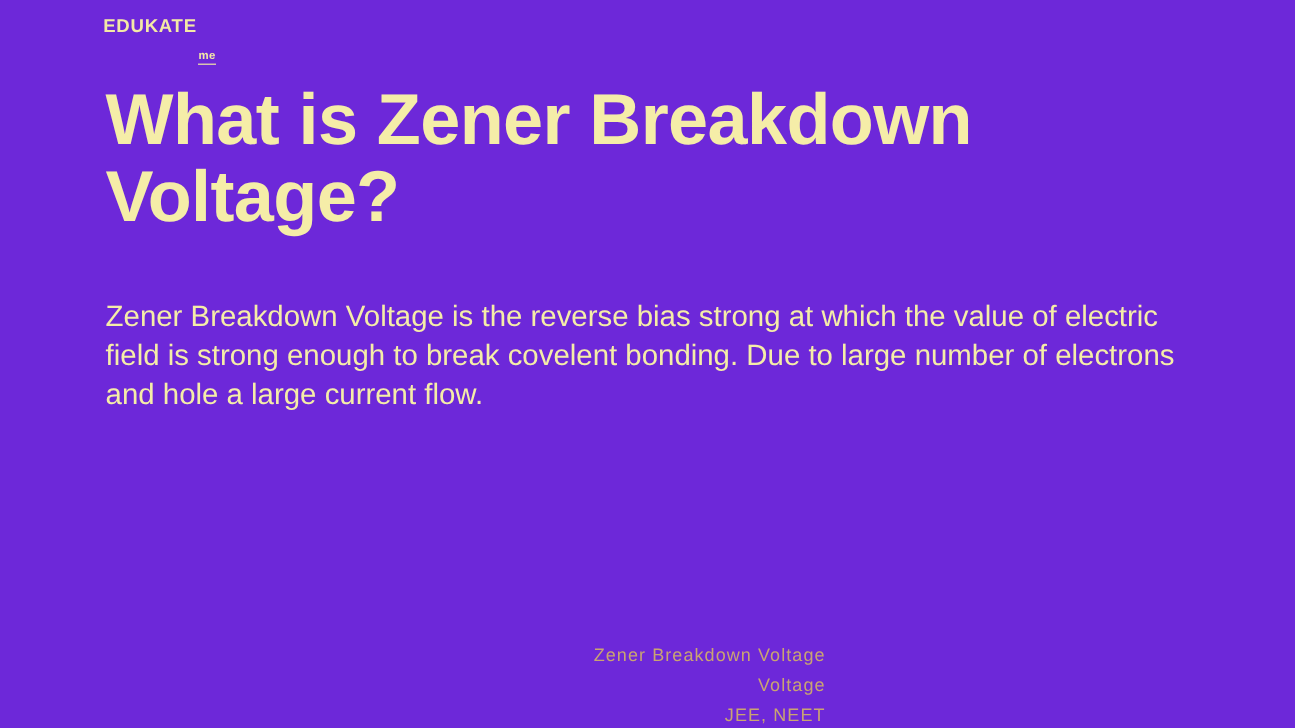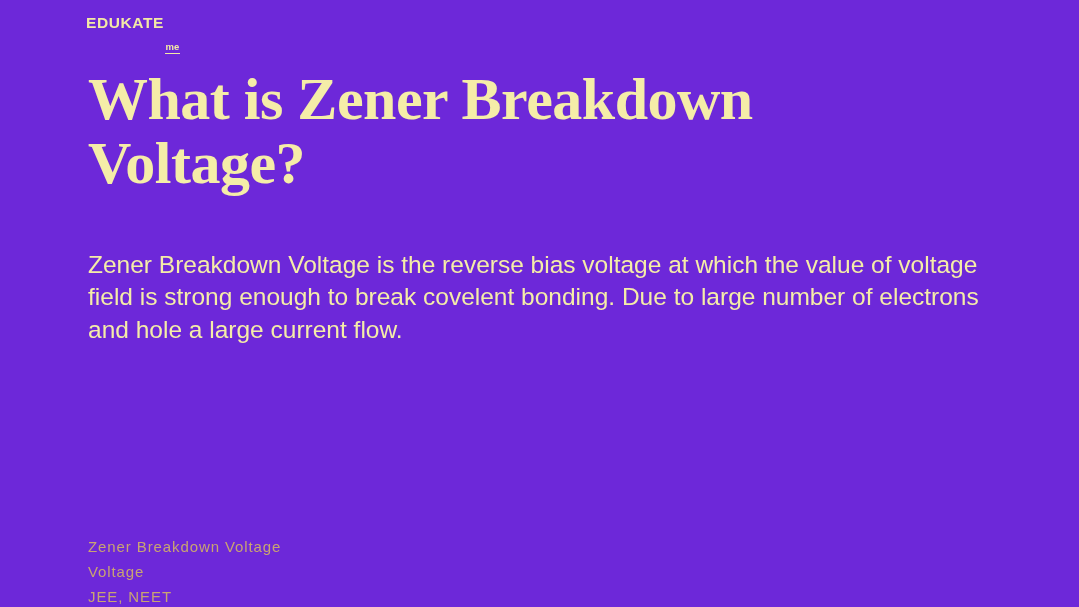--- a/index.html
+++ b/index.html
@@ -63,21 +63,21 @@
     position: absolute;
     left: 88px;
     top: 68px;
     width: 800px;
     margin: 0;
     font-size: 60px;
     font-weight: bold;
     line-height: 1.06;
     letter-spacing: -0.5px;
     color: #f5eda8;
-    font-family: Liberation Serif, serif;
+    font-family: Liberation Sans, sans-serif;
   }
 
   
   .body-text {
     position: absolute;
     left: 88px;
     top: 249px;
     width: 906px;
     margin: 0;
     font-size: 24.5px;
@@ -93,20 +93,21 @@
     top: 534px;
     width: 600px;
   }
 
   .footer-line {
     font-size: 15px;
     line-height: 25px;
     letter-spacing: 0.9px;
     color: #c9a472;
     white-space: nowrap;
+    text-align: right;
   }
 
   
   .watermark {
     position: absolute;
     right: 12px;
     bottom: 8px;
     font-size: 9px;
     letter-spacing: 1px;
     color: #c39b62;
@@ -122,21 +123,21 @@
   <div class="logo">
     <span class="logo-word">EDUKATE</span>
     <span class="logo-sup">
       <span>me</span>
       <span class="logo-sup-underline"></span>
     </span>
   </div>
 
   <h1 class="title">What is Zener Breakdown Voltage?</h1>
 
-  <p class="body-text">Zener Breakdown Voltage is the reverse bias voltage at which the value of voltage field is strong enough to break covelent bonding. Due to large number of electrons and hole a large current flow.</p>
+  <p class="body-text">Zener Breakdown Voltage is the reverse bias strong at which the value of electric field is strong enough to break covelent bonding. Due to large number of electrons and hole a large current flow.</p>
 
   <div class="footer">
     <div class="footer-line">Zener Breakdown Voltage</div>
     <div class="footer-line">Voltage</div>
     <div class="footer-line">JEE, NEET</div>
   </div>
 
   <div class="watermark"></div>
 
 </div>

